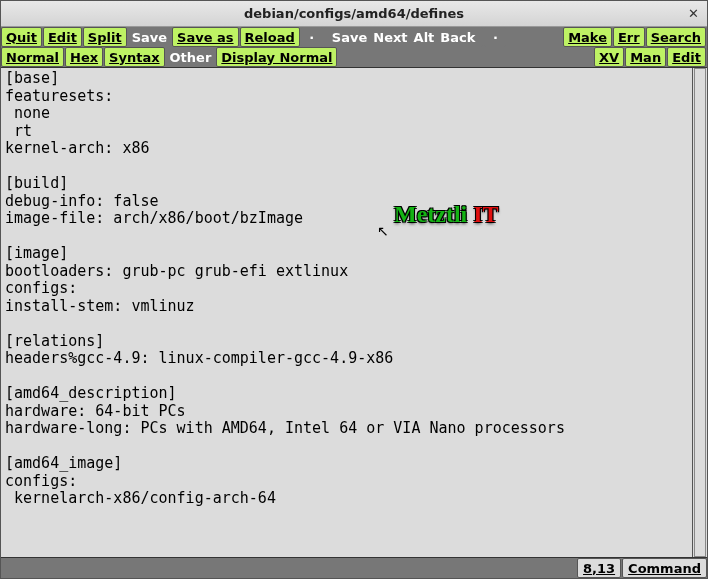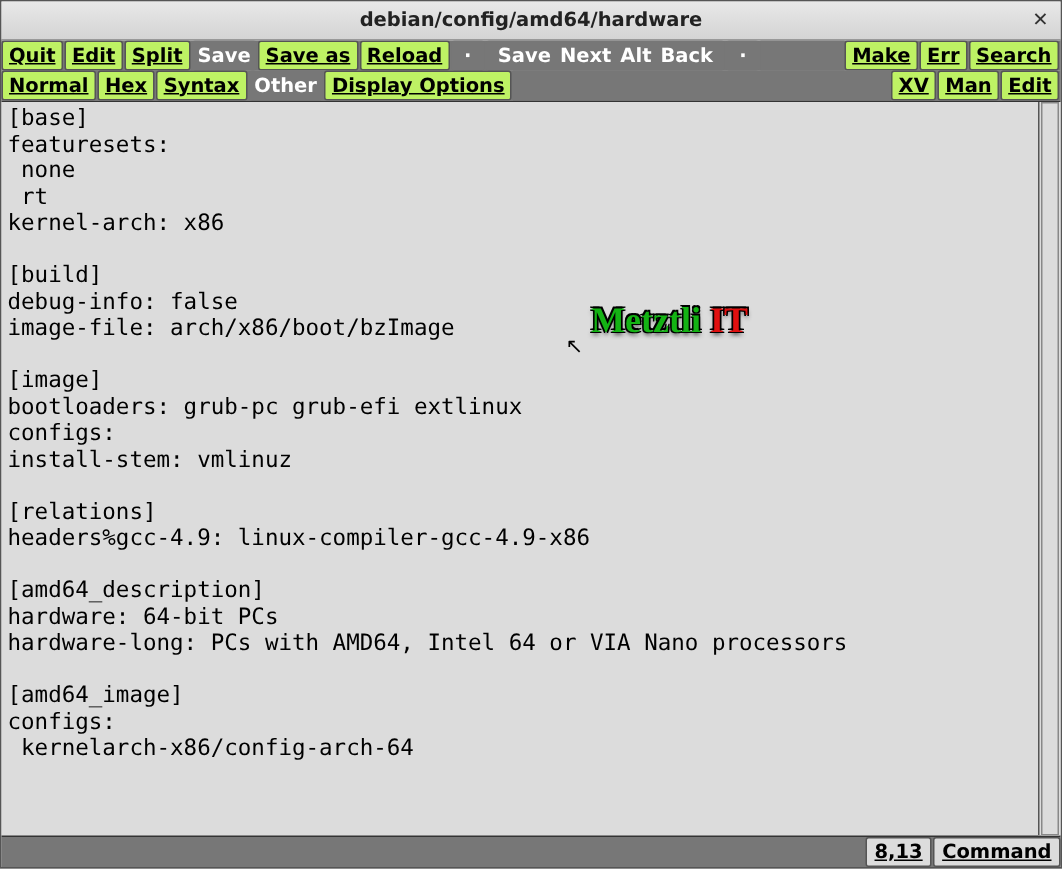--- a/index.html
+++ b/index.html
@@ -23,21 +23,21 @@
 .watermark .w1 { color:#14b314; text-shadow:-1px -1px 0 #000,1px -1px 0 #000,-1px 1px 0 #000,1px 1px 0 #000,0 2px 3px #555; }
 .watermark .w2 { color:#e01010; text-shadow:-1px -1px 0 #000,1px -1px 0 #000,-1px 1px 0 #000,1px 1px 0 #000,0 2px 3px #555; margin-left:6px; }
 .cursor-arrow { position:absolute; left:376px; top:222px; font-size:14px; color:#000; pointer-events:none; }
 </style>
 </head>
 <body>
 
 <div class="window">
 
   <div class="titlebar">
-    <span class="title">debian/config/amd64/hardware</span>
+    <span class="title">debian/configs/amd64/defines</span>
     <span class="close">✕</span>
   </div>
 
   <div class="toolbar1">
     <div class="btn">Quit</div>
     <div class="btn">Edit</div>
     <div class="btn">Split</div>
     <div class="btn dark">Save</div>
     <div class="btn">Save as</div>
     <div class="btn">Reload</div>
@@ -53,21 +53,21 @@
     <div class="btn">Make</div>
     <div class="btn">Err</div>
     <div class="btn">Search</div>
   </div>
 
   <div class="toolbar2">
     <div class="btn">Normal</div>
     <div class="btn">Hex</div>
     <div class="btn">Syntax</div>
     <div class="btn dark">Other</div>
-    <div class="btn">Display Options</div>
+    <div class="btn">Display Normal</div>
     <div class="spacer"></div>
     <div class="btn">XV</div>
     <div class="btn">Man</div>
     <div class="btn">Edit</div>
   </div>
 
   <div class="editor-wrap">
     <div class="editor">[base]
 featuresets:
  none

